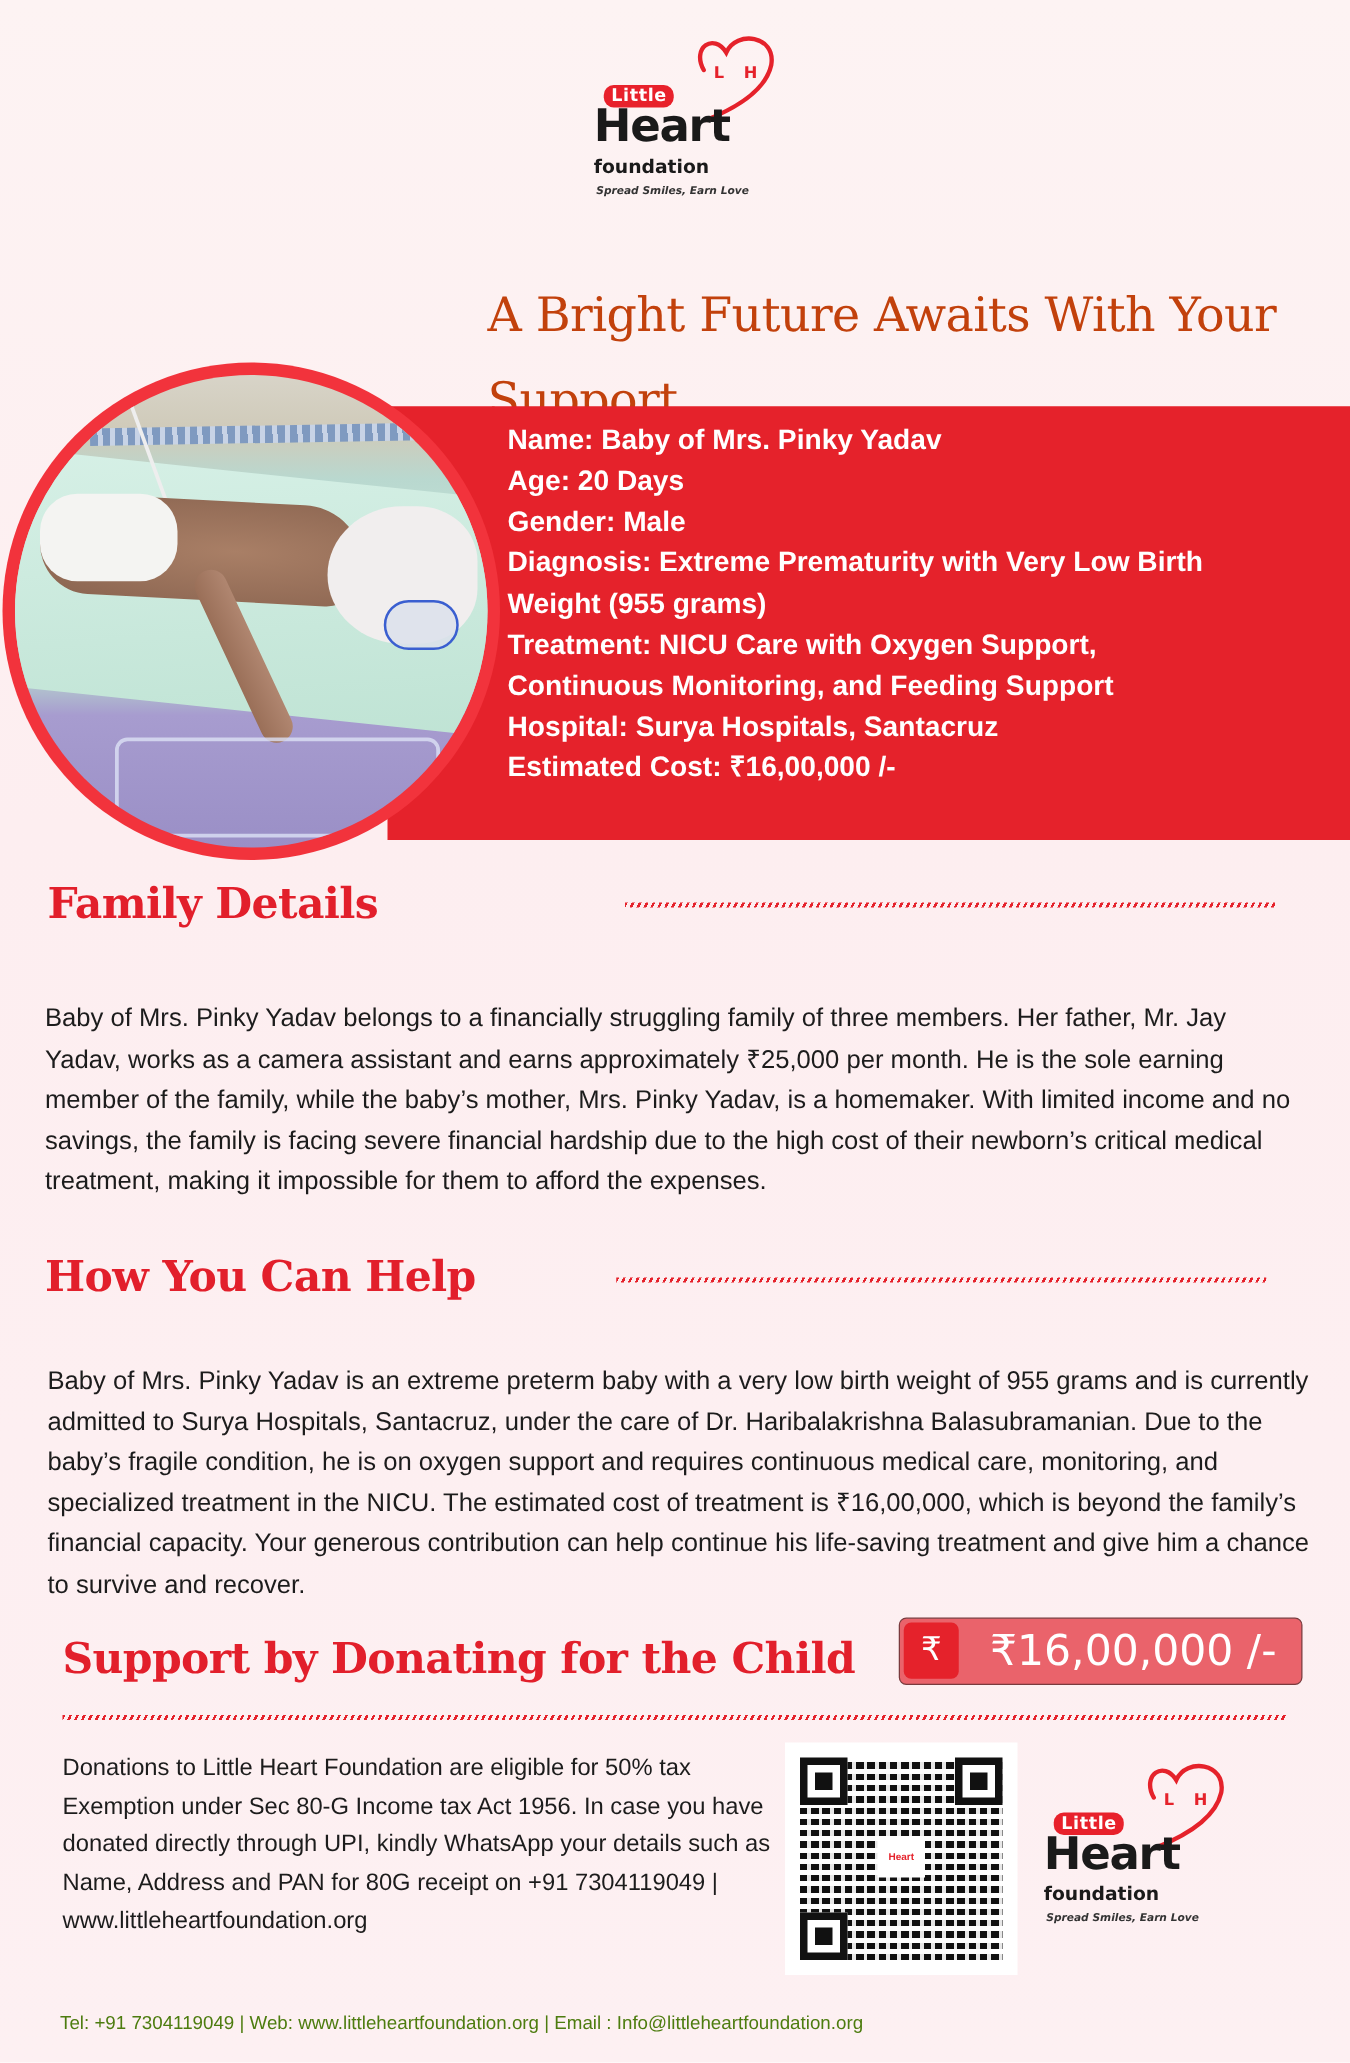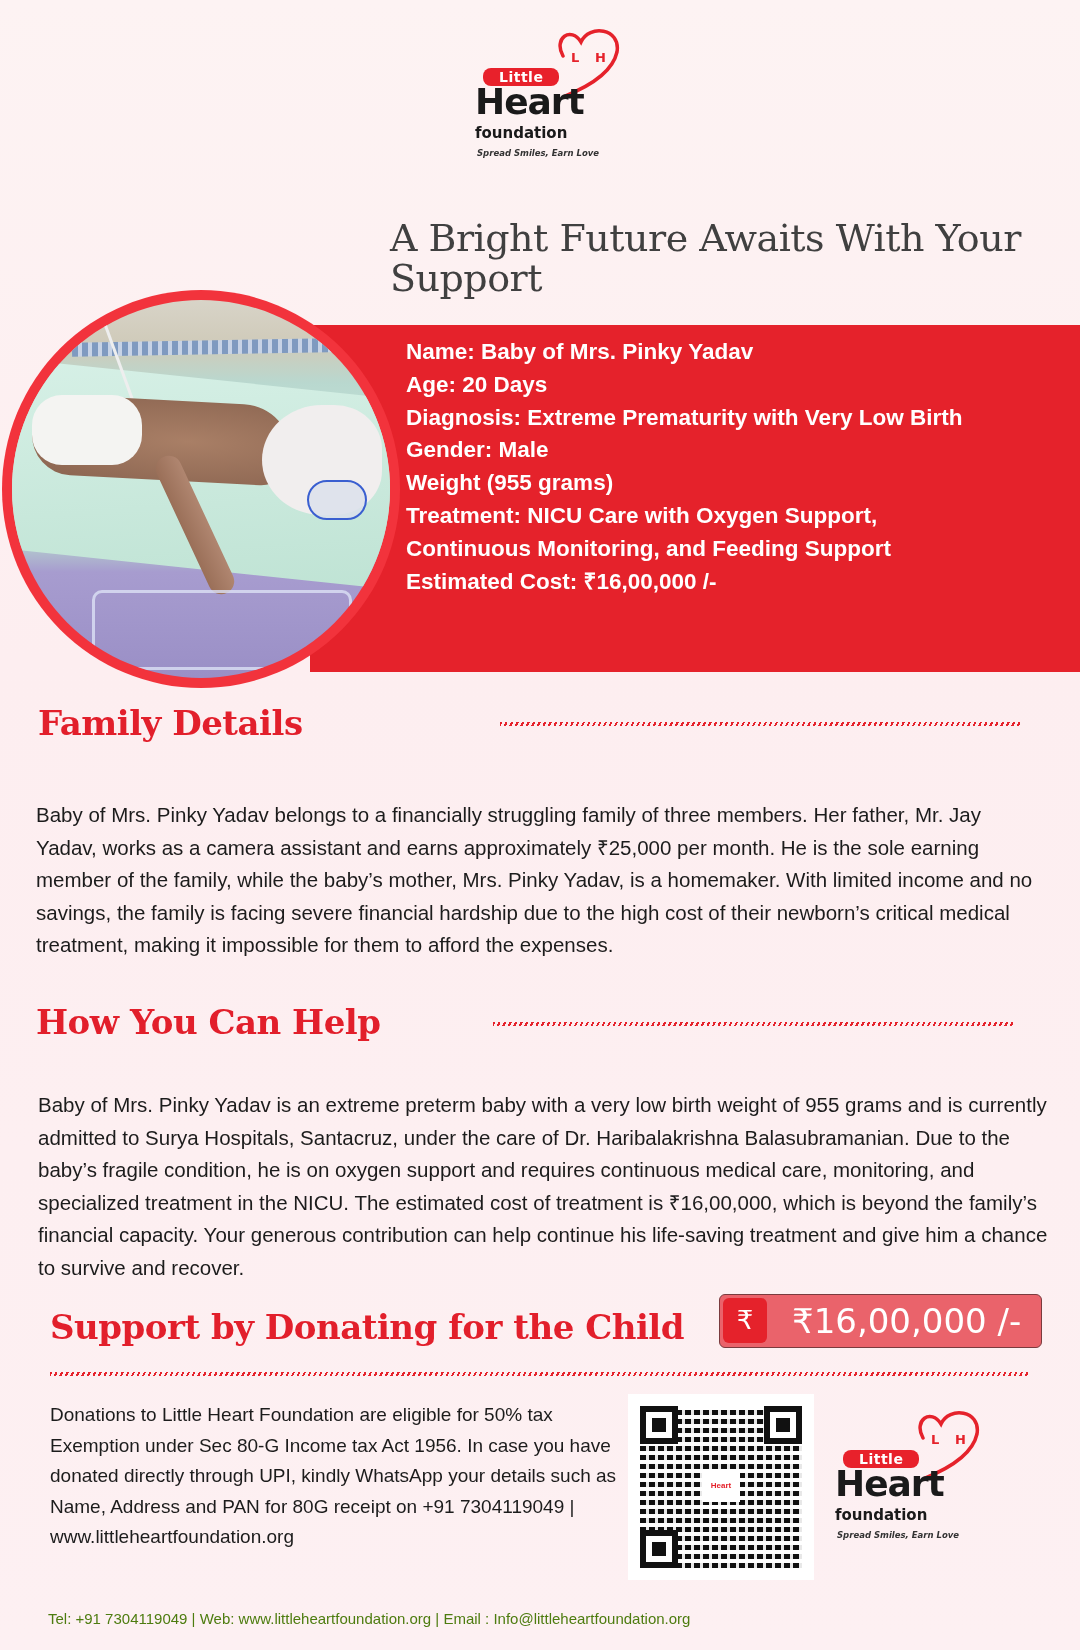--- a/index.html
+++ b/index.html
@@ -10,21 +10,21 @@
       font-family: "Liberation Sans", "DejaVu Sans", sans-serif;
       color: #1e1e1e;
     }
 
     
     .logo { position: absolute; width: 170px; height: 140px; }
     .logo .little {
       position: absolute; left: 28px; top: 40px;
       background: #e8212b; color: #fff; border-radius: 8px;
       font-family: "DejaVu Sans", sans-serif; font-weight: bold;
-      font-size: 14px; padding: 1px 16px; letter-spacing: 0.5px;
+      font-size: 14px; padding: 1px 6px; letter-spacing: 0.5px;
     }
     .logo .heart-word {
       position: absolute; left: 20px; top: 56px;
       font-family: "DejaVu Sans", sans-serif; font-weight: bold;
       font-size: 36px; color: #1a1a1a; letter-spacing: -1px; line-height: 1;
     }
     .logo .found {
       position: absolute; left: 20px; top: 96px;
       font-family: "DejaVu Sans", sans-serif; font-weight: bold;
       font-size: 15px; color: #1a1a1a;
@@ -33,21 +33,21 @@
       position: absolute; left: 22px; top: 120px;
       font-family: "DejaVu Sans", sans-serif; font-style: italic; font-weight: bold;
       font-size: 8.5px; color: #333; white-space: nowrap;
     }
     .logo svg.heart { position: absolute; left: 96px; top: 0px; }
 
     
     .main-title {
       position: absolute; left: 390px; top: 218px; width: 640px;
       font-family: "DejaVu Serif", "Liberation Serif", serif;
-      font-size: 38px; line-height: 40px; color: #404040;
+      font-size: 38px; line-height: 68px; color: #c2410c;
       font-weight: normal; letter-spacing: -0.5px;
     }
 
     
     .red-band {
       position: absolute; left: 310px; top: 325px; width: 770px; height: 347px;
       background: #e5222b;
     }
     .info-list {
       position: absolute; left: 406px; top: 336px; width: 660px;
@@ -189,25 +189,26 @@
   <span class="found">foundation</span>
   <span class="tag">Spread Smiles, Earn Love</span>
 </div>
 
 <h1 class="main-title">A Bright Future Awaits With Your Support</h1>
 
 <div class="red-band"></div>
 <div class="info-list">
   <div>Name: Baby of Mrs. Pinky Yadav</div>
   <div>Age: 20 Days</div>
+  <div>Gender: Male</div>
   <div>Diagnosis: Extreme Prematurity with Very Low Birth</div>
-  <div>Gender: Male</div>
   <div>Weight (955 grams)</div>
   <div>Treatment: NICU Care with Oxygen Support,</div>
   <div>Continuous Monitoring, and Feeding Support</div>
+  <div>Hospital: Surya Hospitals, Santacruz</div>
   <div>Estimated Cost: ₹16,00,000 /-</div>
 </div>
 
 <div class="photo-ring"></div>
 <div class="photo" title="Premature baby in NICU with oxygen support">
   <div class="rail"></div>
   <div class="sheet"></div>
   <div class="tube"></div>
   <div class="body-shape"></div>
   <div class="diaper"></div>

